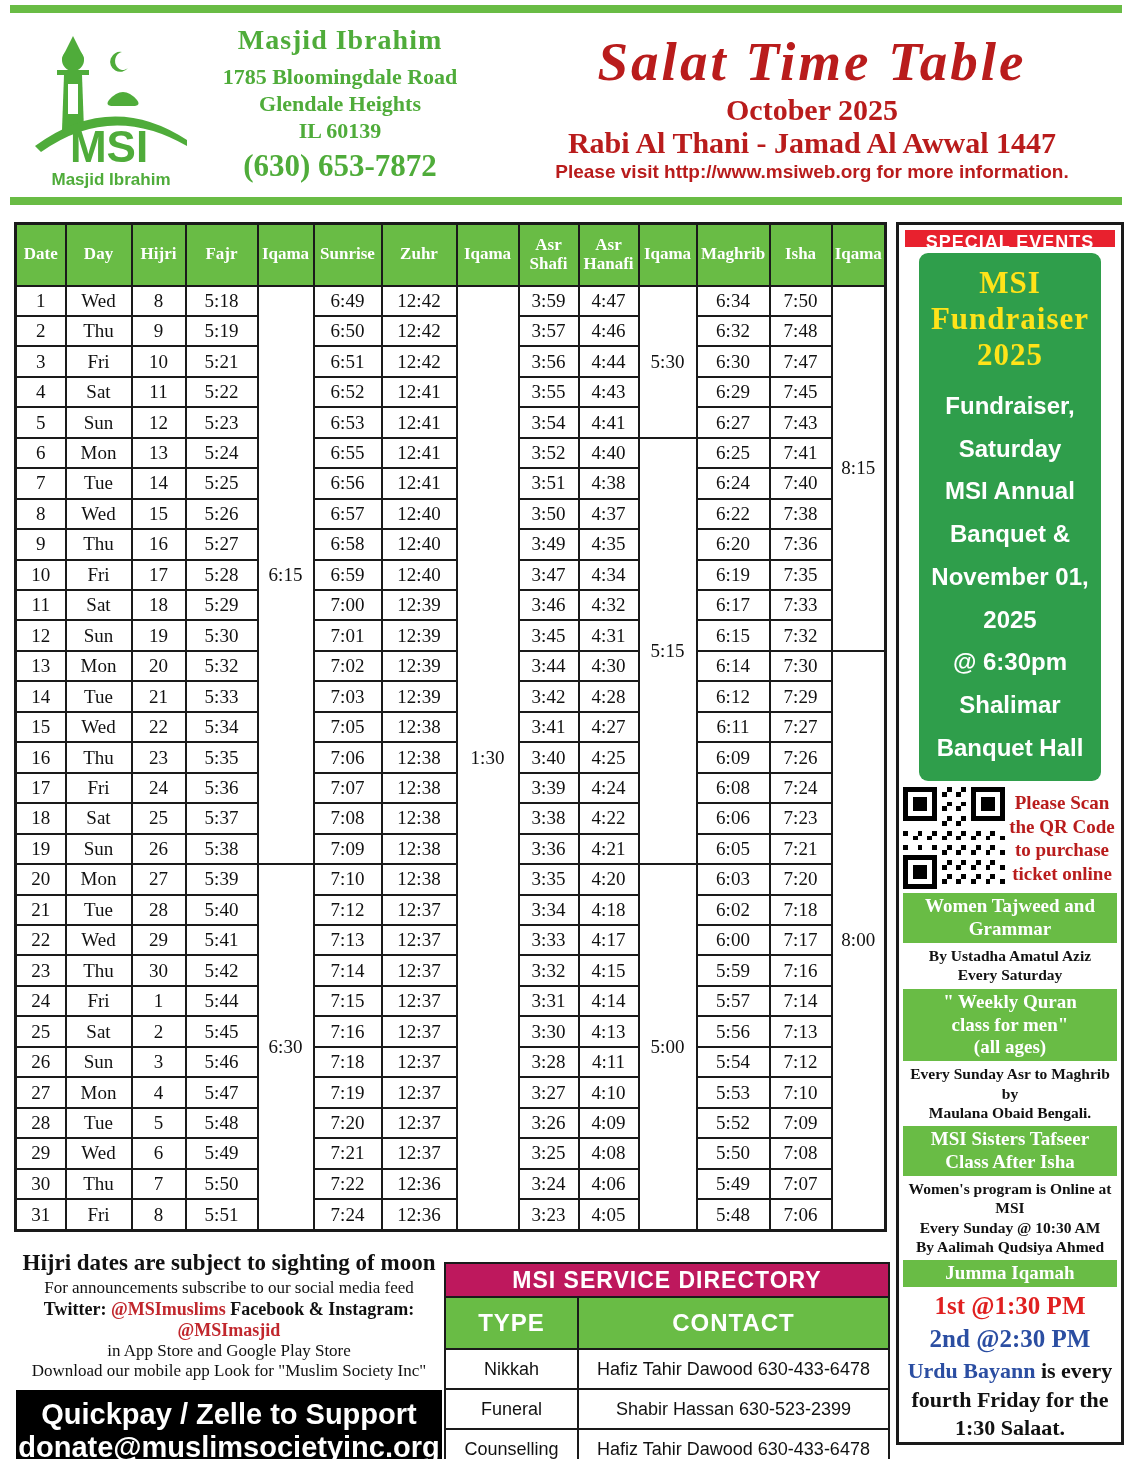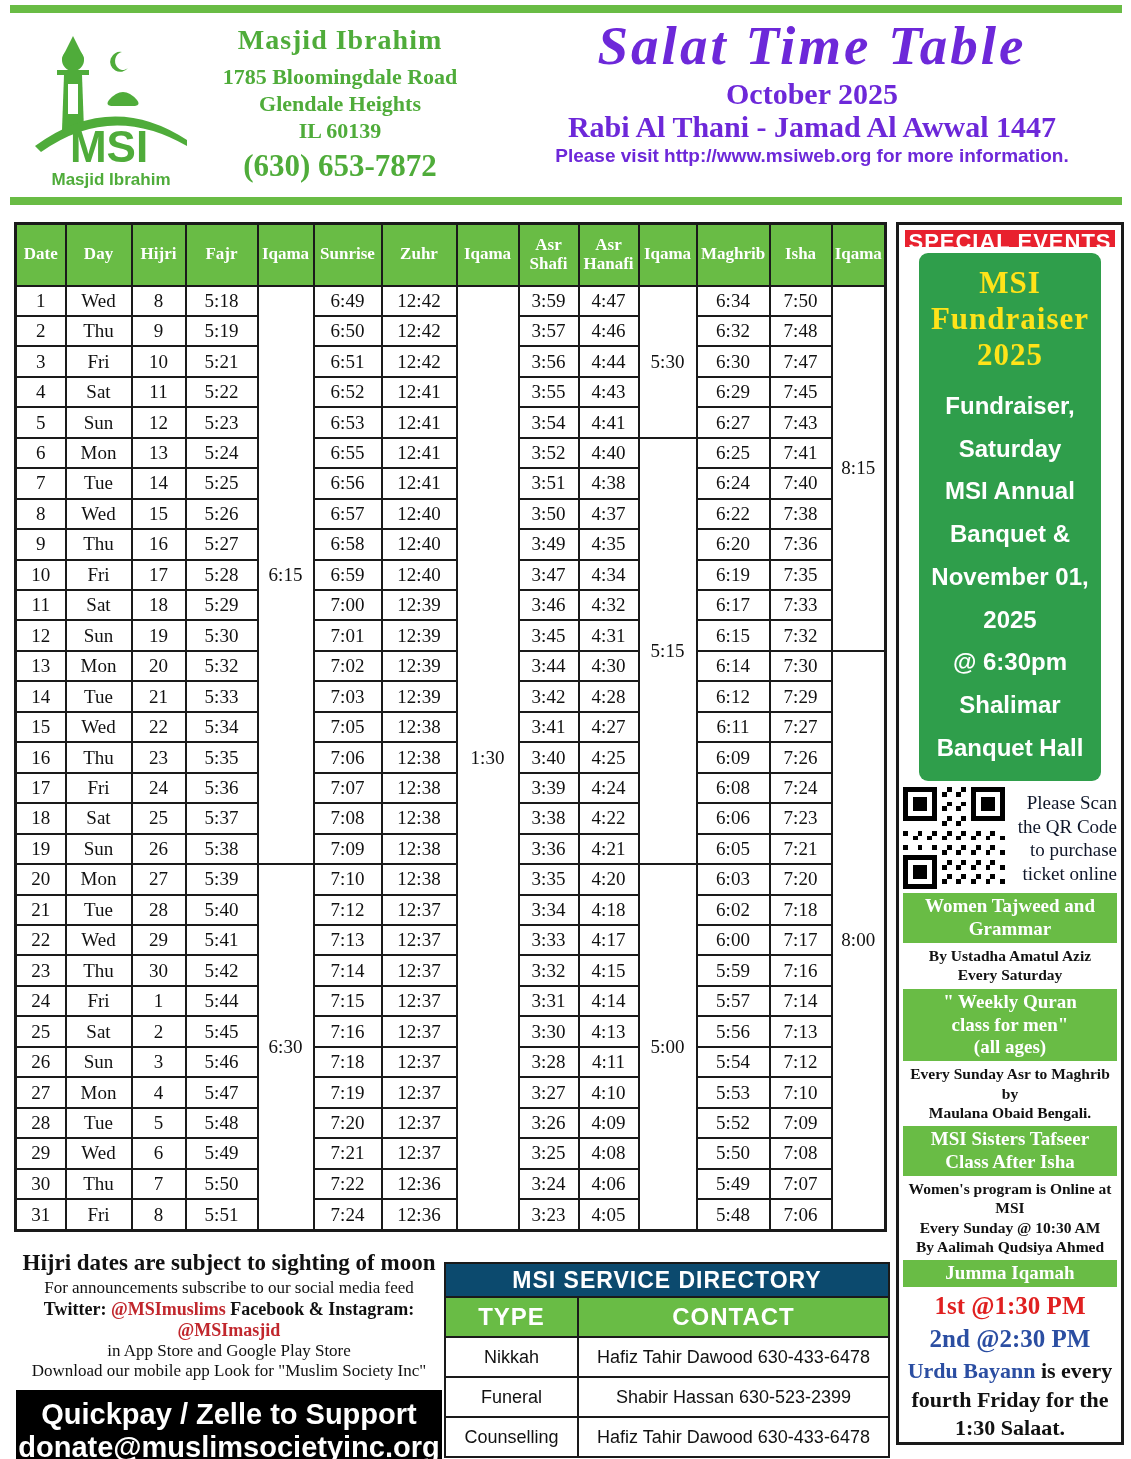--- a/index.html
+++ b/index.html
@@ -10,45 +10,45 @@
   .rule-top { top:5px; }
   .rule-mid { top:197px; }
 
   
   .logo-wrap { position:absolute; left:26px; top:28px; width:170px; text-align:center; }
   .logo-caption { font-family:"Liberation Sans", sans-serif; font-weight:bold; font-size:17px; color:#4FAC3A; margin-top:-4px; }
   .mosque-info { position:absolute; left:182px; top:24px; width:316px; text-align:center; color:#4FAC3A; }
   .mosque-name { font-size:28px; font-weight:bold; letter-spacing:1px; }
   .addr { font-size:22px; font-weight:bold; line-height:1.22; margin-top:8px; }
   .phone { font-size:31px; font-weight:bold; margin-top:4px; }
-  .title-block { position:absolute; left:500px; top:14px; width:624px; text-align:center; color:#6d28d9; }
+  .title-block { position:absolute; left:500px; top:30px; width:624px; text-align:center; color:#b91c1c; }
   .script-title { font-size:55px; font-weight:bold; font-style:italic; letter-spacing:3px; line-height:1.15; }
   .month { font-size:30px; font-weight:bold; margin-top:0px; }
   .hijri-range { font-size:30px; font-weight:bold; line-height:1.05; }
   .website-note { font-family:"Liberation Sans", sans-serif; font-size:19px; font-weight:bold; margin-top:2px; }
 
   
   table.prayer { position:absolute; left:14px; top:222px; width:870px; height:1010px; border-collapse:collapse; table-layout:fixed; }
   table.prayer th, table.prayer td { border:2px solid #1a1a1a; text-align:center; vertical-align:middle; }
   table.prayer { border:3px solid #1a1a1a; }
   table.prayer thead tr { height:62px; }
   table.prayer th { background:#69BC45; color:#fff; font-weight:bold; font-size:17px; line-height:1.1; }
   table.prayer td { font-size:19px; color:#111; background:#fff; }
   td.hl { background:#DC5433; color:#fff; }
   td.iqama-cell { font-size:19px; }
 
   
   .sidebar { position:absolute; left:896px; top:222px; width:228px; height:1223px; border:3px solid #1a1a1a; background:#fff; padding:4px 4px; overflow:hidden; }
-  .se-bar { background:#E8212E; color:#fff; font-family:"Liberation Sans", sans-serif; font-weight:bold; font-size:22px; text-align:center; letter-spacing:1px; height:17px; line-height:24px; margin:1px 2px 6px 2px; }
+  .se-bar { background:#E8212E; color:#fff; font-family:"Liberation Sans", sans-serif; font-weight:bold; font-size:18px; text-align:center; letter-spacing:1px; height:17px; line-height:24px; margin:1px 2px 6px 2px; }
   .fundraiser { background:#2F9E4B; color:#fff; text-align:center; margin:0 16px; padding:12px 2px 12px 2px;border-radius:9px; }
   .fund-title { color:#FFE319; font-size:31px; font-weight:bold; letter-spacing:1px; margin-bottom:12px; }
   .fund-line { font-family:"Liberation Sans", sans-serif; font-weight:bold; font-size:24px; line-height:1.78; }
   .qr-row { display:flex; align-items:center; margin:6px 0 4px 0; }
   .qr-row svg { flex:0 0 auto; }
-  .qr-caption { flex:1; text-align:right; font-weight:normal; font-size:19px; line-height:1.25; color:#0f172a; padding-left:2px; }
+  .qr-caption { flex:1; text-align:center; font-weight:bold; font-size:19px; line-height:1.25; color:#b91c1c; padding-left:2px; }
   .side-bar { background:#69BC45; color:#fff; font-weight:bold; font-size:19px; text-align:center; line-height:1.2; padding:2px 19px; margin:4px 0 3px 0; }
   .side-lines { text-align:center; color:#111; font-weight:bold; font-size:15.5px; line-height:1.25; margin:2px 0; }
   .side-rich { color:#111; font-weight:bold; font-size:22px; line-height:1.3; margin:2px 0 4px 0; }
   .side-rich.center { text-align:center; }
   .ln-xl { font-size:25px; line-height:1.3; }
   .c-red { color:#E02020; } .c-blue { color:#2B4EA2; } .c-black { color:#111; }
 
   
   .footer-left { position:absolute; left:16px; top:1250px; width:426px; text-align:center; color:#111; }
   .moon-note { font-size:23px; font-weight:bold; }
@@ -56,22 +56,22 @@
   .handles-line { font-size:18px; font-weight:bold; margin-top:1px; }
   .handle { color:#C1272D; font-weight:bold; }
   .app-note { font-size:17px; line-height:1.2; }
   .quickpay { background:#000; color:#fff; font-family:"Liberation Sans", sans-serif; font-weight:bold; margin-top:8px; padding:8px 0 10px 0; }
   .qp-line1 { font-size:29px; }
   .qp-line2 { font-size:29px; }
 
   
   table.directory { position:absolute; left:444px; top:1262px; width:446px; border-collapse:collapse; font-family:"Liberation Sans", sans-serif; border:2px solid #1a1a1a; }
   table.directory th, table.directory td { border:2px solid #1a1a1a; text-align:center; vertical-align:middle; }
-  .dir-title th { background:#0c4a6e; color:#fff; font-size:23px; font-weight:bold; height:34px; letter-spacing:1px; }
-  .dir-head th { background:#69BC45; color:#fff; font-size:24px; font-weight:bold; height:40px; letter-spacing:1px;margin-left:12px; }
+  .dir-title th { background:#be185d; color:#fff; font-size:23px; font-weight:bold; height:34px; letter-spacing:1px; }
+  .dir-head th { background:#69BC45; color:#fff; font-size:24px; font-weight:bold; height:52px; letter-spacing:1px;margin-left:12px; }
   table.directory td { font-size:18px; color:#111; height:40px; background:#fff; }
   .col-type { width:133px; }
 </style>
 </head>
 <body>
 
 <div class="page">
 
   <div class="green-rule rule-top"></div>
 

